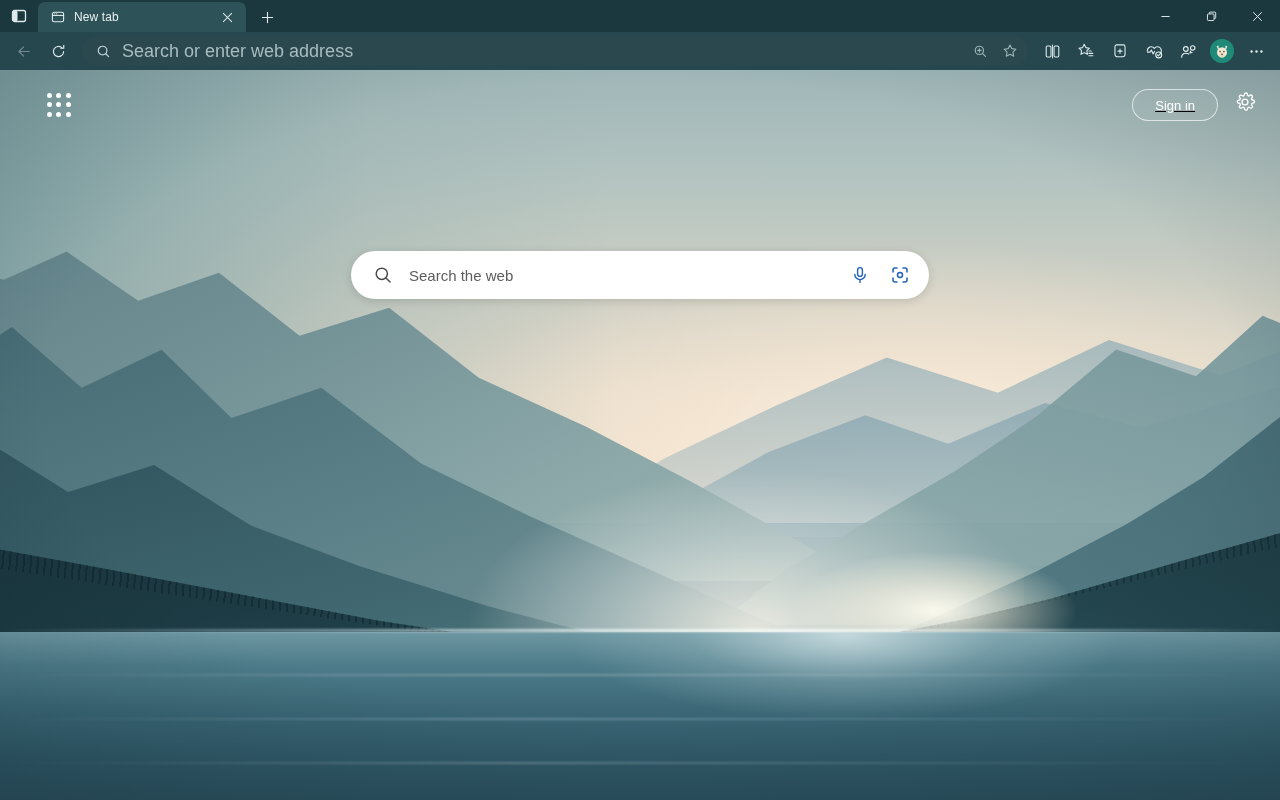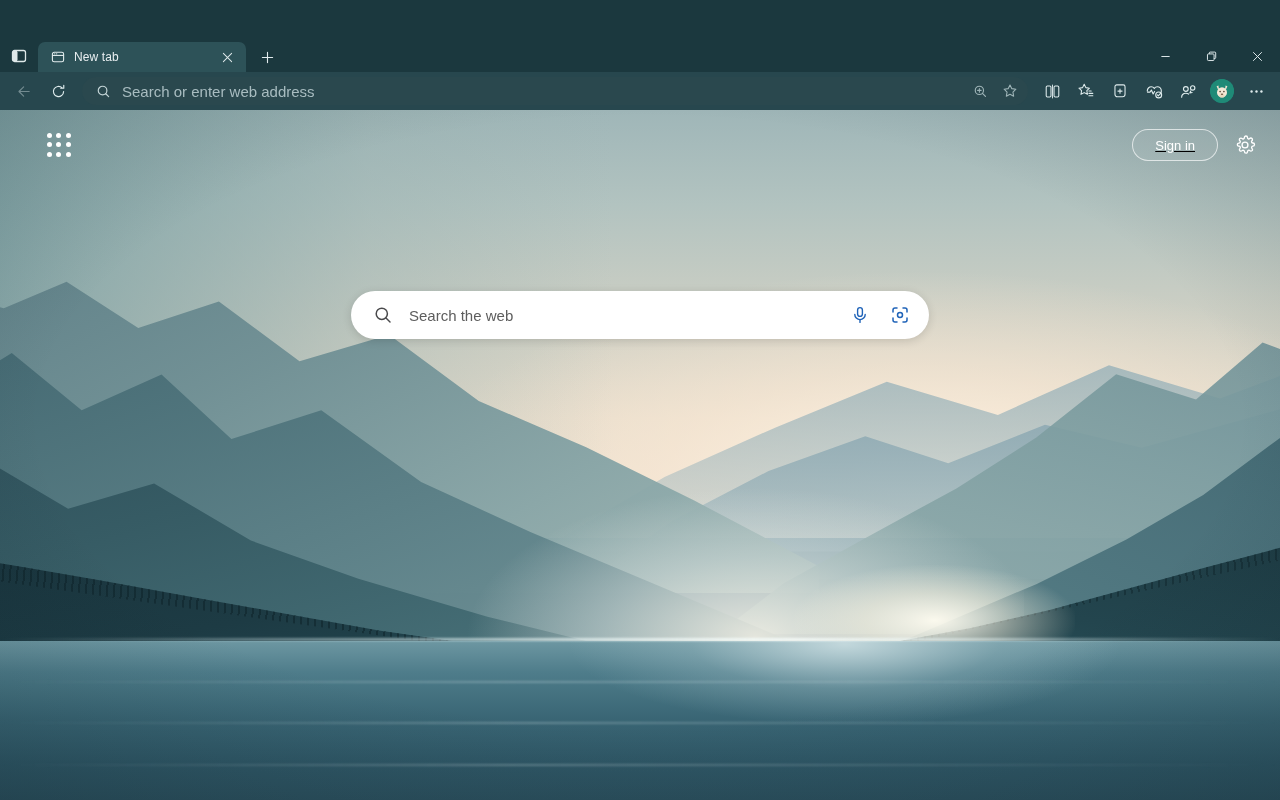--- a/index.html
+++ b/index.html
@@ -9,21 +9,21 @@
     font-family: "Liberation Sans", sans-serif;
     background: #1b383e;
   }
 
   
   .browser-window { width: 1280px; height: 800px; position: relative; display: flex; flex-direction: column; }
 
   
   .tab-strip {
     height: 32px; background: #1b383e;
-    display: flex; align-items: flex-start; position: relative; flex: 0 0 32px; margin-top: 40px;
+    display: flex; align-items: flex-start; position: relative; flex: 0 0 32px;
   }
   .sidebar-toggle {
     width: 38px; height: 32px; display: flex; align-items: center; justify-content: center;
     cursor: pointer;
   }
   .tabs-area { display: flex; align-items: flex-end; height: 32px; }
   .tab {
     display: flex; align-items: center; gap: 8px;
     height: 30px; padding: 0 8px 0 12px; min-width: 208px; max-width: 240px;
     border-radius: 7px 7px 0 0;
@@ -58,21 +58,21 @@
   }
   .nav-btn.disabled { opacity: 0.45; }
   .address-bar {
     flex: 1; height: 28px; background: #2a484e; border-radius: 14px;
     display: flex; align-items: center; margin: 0 6px; padding: 0 4px 0 10px;
     cursor: text; min-width: 0;
   }
   .addr-search-icon { width: 22px; display: flex; align-items: center; justify-content: center; flex: 0 0 22px; }
   .addr-input {
     flex: 1; background: transparent; border: none; outline: none;
-    color: #d4dfe1; font-size: 15px; font-family: "Liberation Sans", sans-serif;
+    color: #d4dfe1; font-size: 18px; font-family: "Liberation Sans", sans-serif;
     padding-left: 8px; min-width: 0;
   }
   .addr-input::placeholder { color: #a8bcc0; }
   .addr-right { display: flex; align-items: center; gap: 2px; }
   .addr-icon-btn {
     width: 28px; height: 24px; border-radius: 4px; display: flex;
     align-items: center; justify-content: center; cursor: pointer;
   }
   .tb-btn {
     width: 32px; height: 30px; border-radius: 5px; display: flex;
@@ -213,21 +213,21 @@
   .page-topbar {
     position: absolute; left: 0; right: 0; top: 0; height: 70px;
     display: flex; align-items: center; padding: 0 22px; z-index: 5;
   }
   .app-launcher {
     width: 34px; height: 34px; margin-left: 20px; display: grid;
     grid-template-columns: repeat(3, 1fr); grid-template-rows: repeat(3, 1fr);
     gap: 4px; padding: 5px; cursor: pointer; border-radius: 6px;
   }
   .app-launcher i { display: block; width: 5px; height: 5px; border-radius: 50%; background: #ffffff; }
-  .topbar-right { margin-left: auto; display: flex; align-items: center; gap: 14px; text-decoration: underline; }
+  .topbar-right { margin-left: auto; display: flex; gap: 14px; text-decoration: underline; }
   .sign-in-btn {
     height: 32px; padding: 0 22px; border-radius: 16px;
     border: 1px solid rgba(255,255,255,0.65); background: rgba(255,255,255,0.06);
     color: #ffffff; font-size: 13px; font-family: "Liberation Sans", sans-serif;
     cursor: pointer; display: flex; align-items: center; justify-content: center;
   }
   .page-gear { width: 26px; height: 26px; display: flex; align-items: center; justify-content: center; cursor: pointer; }
 
   .search-wrap {
     position: absolute; top: 181px; left: 0; right: 0;

